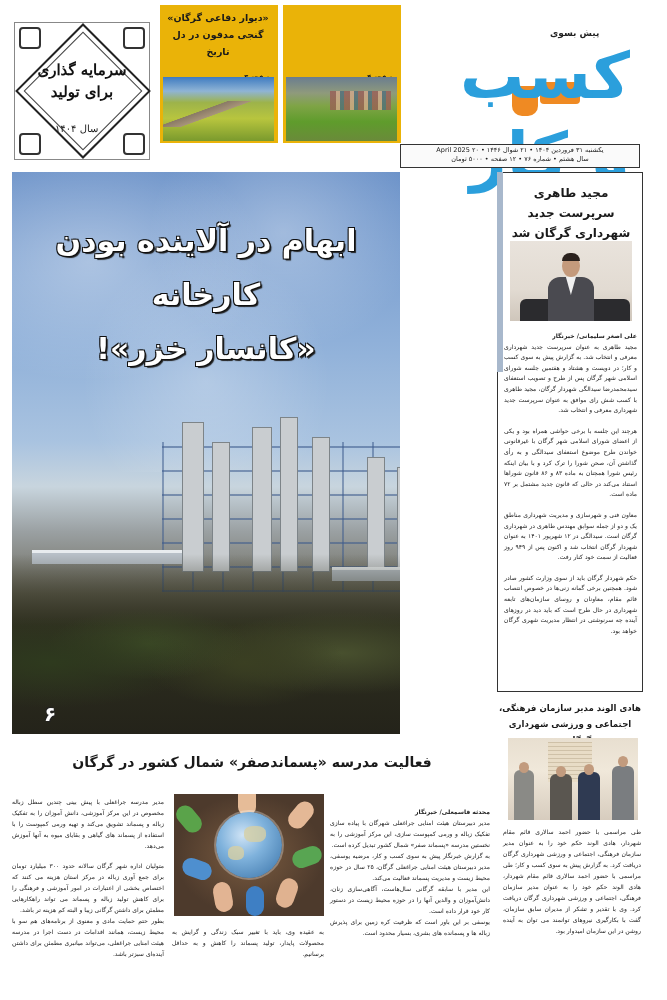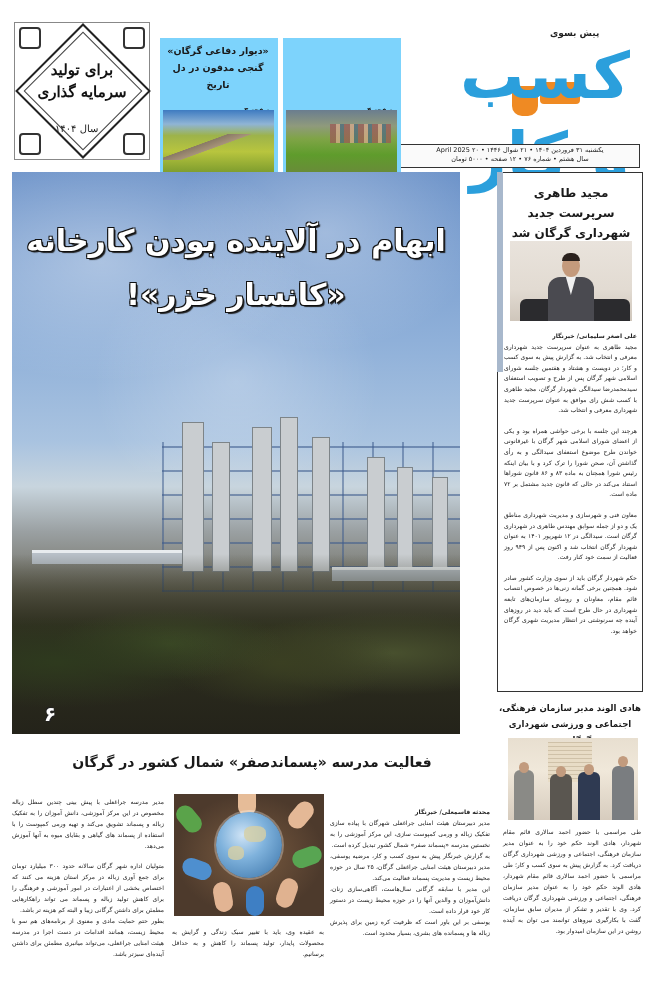--- a/index.html
+++ b/index.html
@@ -11,40 +11,40 @@
   
   .logo-box { left: 430px; top: 22px; width: 200px; height: 108px; }
   .logo-sub { position: absolute; left: 120px; top: 6px; font-size: 9px; font-weight: bold; color: #222; }
   .logo-main { position: absolute; left: 8px; top: 14px; font-size: 64px; line-height: 80px; font-weight: bold; color: #2b9fdc; letter-spacing: -4px; font-family: "DejaVu Sans", sans-serif; }
   .logo-orange { position: absolute; left: 82px; top: 64px; width: 26px; height: 30px; background: #ef8a23; border-radius: 0 0 10px 10px; }
   .logo-orange2 { position: absolute; left: 110px; top: 60px; width: 40px; height: 22px; background: #ef8a23; border-radius: 0 0 4px 4px; }
 
   .issue-box { left: 400px; top: 144px; width: 240px; height: 24px; border: 1px solid #333; background: #fafafa; font-size: 6.5px; line-height: 9px; text-align: center; padding-top: 1px; }
   .issue-line { display: block; white-space: nowrap; }
 
-  .teaser { top: 38px; width: 118px; height: 138px; background: #7dd3fc; text-decoration: underline; }
+  .teaser { top: 5px; width: 118px; height: 138px; background: #eab308; text-decoration: underline; }
   .teaser-1 { left: 283px; }
   .teaser-2 { left: 160px; }
   .teaser-title { position: absolute; right: 6px; left: 4px; top: 4px; font-size: 9.5px; font-weight: bold; line-height: 17px; text-align: center; }
   .teaser-page { position: absolute; right: 8px; top: 58px; font-size: 6.5px; font-weight: bold; margin-top: 10px; }
   .teaser-img { position: absolute; left: 3px; right: 4px; top: 72px; height: 64px; }
   .img-rice { background: linear-gradient(180deg, #6a7d8f 0%, #8f9a7c 25%, #7fa446 45%, #5f9c2c 70%, #6a8a3a 100%); }
   .img-rice::after { content: ""; position: absolute; left: 40%; right: 5%; top: 22%; height: 30%; background: repeating-linear-gradient(90deg, #9b5a55 0 6px, #d7a98c 6px 10px, #4d6b7c 10px 14px); opacity: 0.75; }
   .img-wall { background: linear-gradient(180deg, #3e7bc1 0%, #8fb4d5 22%, #9db34a 40%, #b8c53e 65%, #7a9a2d 100%); }
   .img-wall::after { content: ""; position: absolute; left: 0; top: 38%; width: 80%; height: 40%; background: linear-gradient(160deg, transparent 40%, #8a7a66 41%, #a79479 55%, transparent 56%); }
 
   .emblem { left: 14px; top: 22px; width: 136px; height: 138px; border: 1px solid #888; background: #fff; }
   .emblem-diamond { position: absolute; left: 20px; top: 20px; width: 96px; height: 96px; border: 2px solid #222; transform: rotate(45deg); }
   .emblem-inner { position: absolute; left: 26px; top: 26px; width: 84px; height: 84px; border: 1px solid #444; transform: rotate(45deg); }
   .emblem-corner { position: absolute; width: 22px; height: 22px; border: 2px solid #333; border-radius: 4px; }
   .emblem-text { position: absolute; left: 0; right: 0; top: 36px; text-align: center; font-family: "DejaVu Serif", serif; font-weight: bold; font-size: 15px; line-height: 22px; color: #111; }
   .emblem-year { position: absolute; left: 40px; top: 100px; font-size: 10px; font-family: "DejaVu Serif", serif; }
 
   
-  .hero { left: 12px; top: 172px; width: 448px; height: 562px; overflow: hidden;
+  .hero { left: 12px; top: 172px; width: 388px; height: 562px; overflow: hidden;
     background: linear-gradient(180deg, #6d93c9 0%, #8fb0d9 30%, #a9c3e0 48%, #c8d5de 56%, #9aa0a2 64%, #6d6a5c 75%, #4b4535 88%, #2d2a20 100%); }
   .hero-clouds { position: absolute; left: 0; top: 0; width: 100%; height: 300px;
     background: radial-gradient(ellipse at 20% 30%, rgba(255,255,255,0.35) 0, transparent 40%),
                 radial-gradient(ellipse at 70% 20%, rgba(255,255,255,0.3) 0, transparent 35%),
                 radial-gradient(ellipse at 50% 70%, rgba(255,255,255,0.25) 0, transparent 45%); }
   .hero-headline { position: absolute; left: 0; right: 0; top: 42px; text-align: center; font-size: 30px; line-height: 54px; font-weight: bold; color: #ffffff;
     text-shadow: -1px -1px 0 #111, 1px -1px 0 #111, -1px 1px 0 #111, 1px 1px 0 #111, 2px 2px 1px #222; }
   .plant { position: absolute; background: #c9cdd0; border: 1px solid #7d8488; }
   .plant-frame { position: absolute; left: 150px; top: 270px; width: 330px; height: 150px;
     background: repeating-linear-gradient(0deg, rgba(60,90,140,0.55) 0 2px, transparent 2px 24px),
@@ -120,22 +120,22 @@
 </div>
 
 <div class="abs emblem">
   <div class="emblem-corner" style="left:4px;top:4px;"></div>
   <div class="emblem-corner" style="right:4px;top:4px;"></div>
   <div class="emblem-corner" style="left:4px;bottom:4px;"></div>
   <div class="emblem-corner" style="right:4px;bottom:4px;"></div>
   <div class="emblem-diamond"></div>
   <div class="emblem-inner"></div>
   <div class="emblem-text">
+    <div>سرمایه گذاری</div>
     <div>برای تولید</div>
-    <div>سرمایه گذاری</div>
   </div>
   <div class="emblem-year">سال ۱۴۰۴</div>
 </div>
 
 <div class="abs hero">
   <div class="hero-clouds"></div>
   <div class="hero-headline">
     <div>ابهام در آلاینده بودن کارخانه</div>
     <div>«کانسار خزر»!</div>
   </div>

